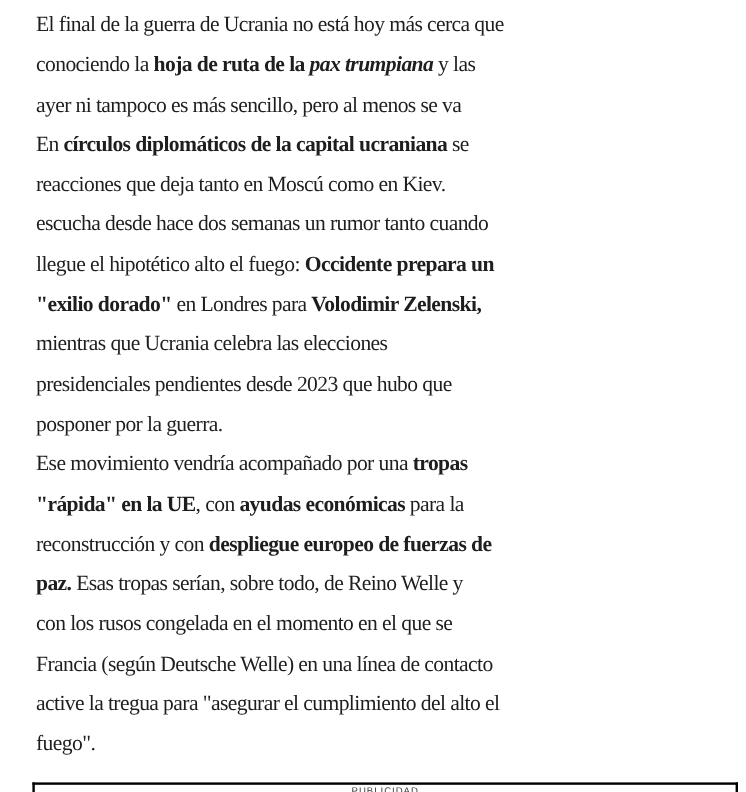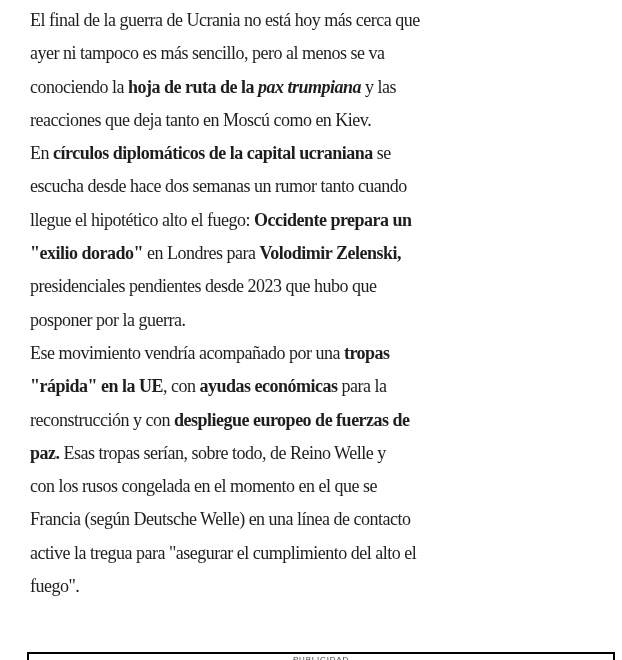--- a/index.html
+++ b/index.html
@@ -47,27 +47,28 @@
     letter-spacing: 0.8px;
     color: #3c3c3c;
     text-transform: uppercase;
   }
 </style>
 </head>
 <body>
 
 <div class="article" id="article">
     <div class="line"><span>El final de la guerra de Ucrania no está hoy más cerca que</span></div>
+    <div class="line"><span>conociendo la </span><span class="seg-b">hoja de ruta de la </span><span class="seg-bi">pax trumpiana</span><span> y las</span></div>
     <div class="line"><span>ayer ni tampoco es más sencillo, pero al menos se va</span></div>
-    <div class="line"><span>conociendo la </span><span class="seg-b">hoja de ruta de la </span><span class="seg-bi">pax trumpiana</span><span> y las</span></div>
+    <div class="line"><span>En </span><span class="seg-b">círculos diplomáticos de la capital ucraniana</span><span> se</span></div>
     <div class="line"><span>reacciones que deja tanto en Moscú como en Kiev.</span></div>
-    <div class="line"><span>En </span><span class="seg-b">círculos diplomáticos de la capital ucraniana</span><span> se</span></div>
     <div class="line"><span>escucha desde hace dos semanas un rumor tanto cuando</span></div>
     <div class="line"><span>llegue el hipotético alto el fuego: </span><span class="seg-b">Occidente prepara un</span></div>
     <div class="line"><span class="seg-b">"exilio dorado"</span><span> en Londres para </span><span class="seg-b">Volodimir Zelenski,</span></div>
+    <div class="line"><span>mientras que Ucrania celebra las elecciones</span></div>
     <div class="line"><span>presidenciales pendientes desde 2023 que hubo que</span></div>
     <div class="line"><span>posponer por la guerra.</span></div>
     <div class="line"><span>Ese movimiento vendría acompañado por una </span><span class="seg-b">tropas</span></div>
     <div class="line"><span class="seg-b">"rápida" en la UE</span><span>, con </span><span class="seg-b">ayudas económicas</span><span> para la</span></div>
     <div class="line"><span>reconstrucción y con </span><span class="seg-b">despliegue europeo de fuerzas de</span></div>
     <div class="line"><span class="seg-b">paz.</span><span> Esas tropas serían, sobre todo, de Reino Welle y</span></div>
     <div class="line"><span>con los rusos congelada en el momento en el que se</span></div>
     <div class="line"><span>Francia (según Deutsche Welle) en una línea de contacto</span></div>
     <div class="line"><span>active la tregua para "asegurar el cumplimiento del alto el</span></div>
     <div class="line"><span>fuego".</span></div>

